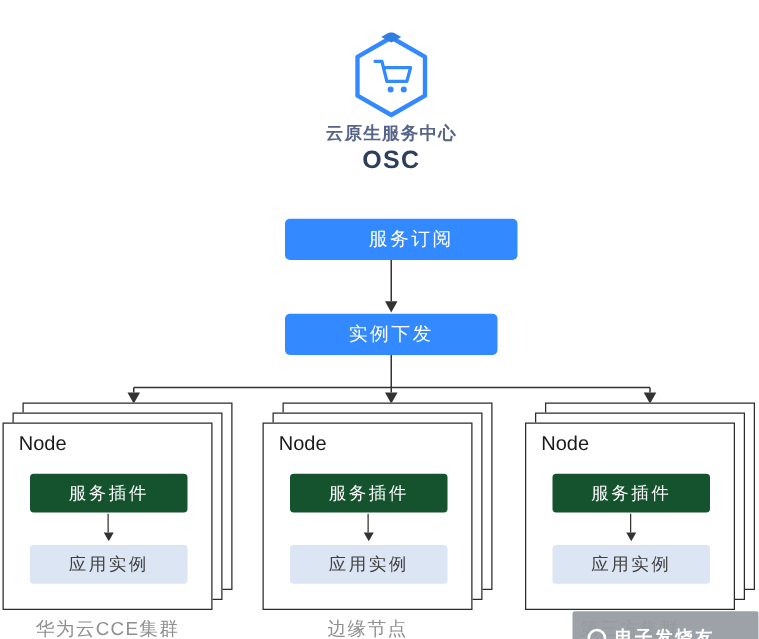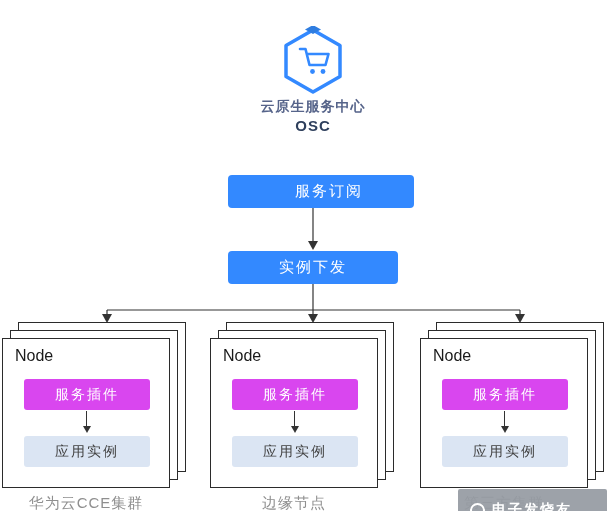--- a/index.html
+++ b/index.html
@@ -13,21 +13,21 @@
   }
   
   .hex-icon{position:absolute;left:281px;top:6px;width:64px;height:70px;}
   .title-line1{
     position:absolute;left:213px;top:78px;width:200px;
     text-align:center;font-size:14px;font-weight:bold;color:#56648a;
     letter-spacing:1px;
   }
   .title-line2{
     position:absolute;left:213px;top:97px;width:200px;
-    text-align:center;font-size:15px;font-weight:bold;color:#2e3f5c;
+    text-align:center;font-size:20px;font-weight:bold;color:#2e3f5c;
     letter-spacing:1px;
   }
   
   .flow-btn{
     position:absolute;left:228px;width:170px;height:33px;
     background:#3389ff;border-radius:4px;
     display:flex;align-items:center;justify-content:center;
     color:#ffffff;font-size:15px;letter-spacing:2px;
   }
   .flow-btn.step1{top:155px;padding-left:16px;}
@@ -45,21 +45,21 @@
   }
   .layer.back{left:16px;top:0;}
   .layer.mid{left:8px;top:8px;}
   .layer.front{left:0;top:16px;}
   .node-label{
     position:absolute;left:12px;top:8px;
     font-size:16px;color:#1a1a1a;
   }
   .plugin-btn{
     position:absolute;left:21px;top:40px;width:126px;height:31px;
-    background:#d946ef;border-radius:3px;
+    background:#14532d;border-radius:3px;
     display:flex;align-items:center;justify-content:center;
     color:#ffffff;font-size:14px;letter-spacing:2px;text-align:right;
   }
   .mini-arrow-line{
     position:absolute;left:83px;top:72px;width:1px;height:15px;background:#333;
   }
   .mini-arrow-head{
     position:absolute;left:80px;top:87px;width:0;height:0;
     border-left:4px solid transparent;border-right:4px solid transparent;
     border-top:7px solid #333;

